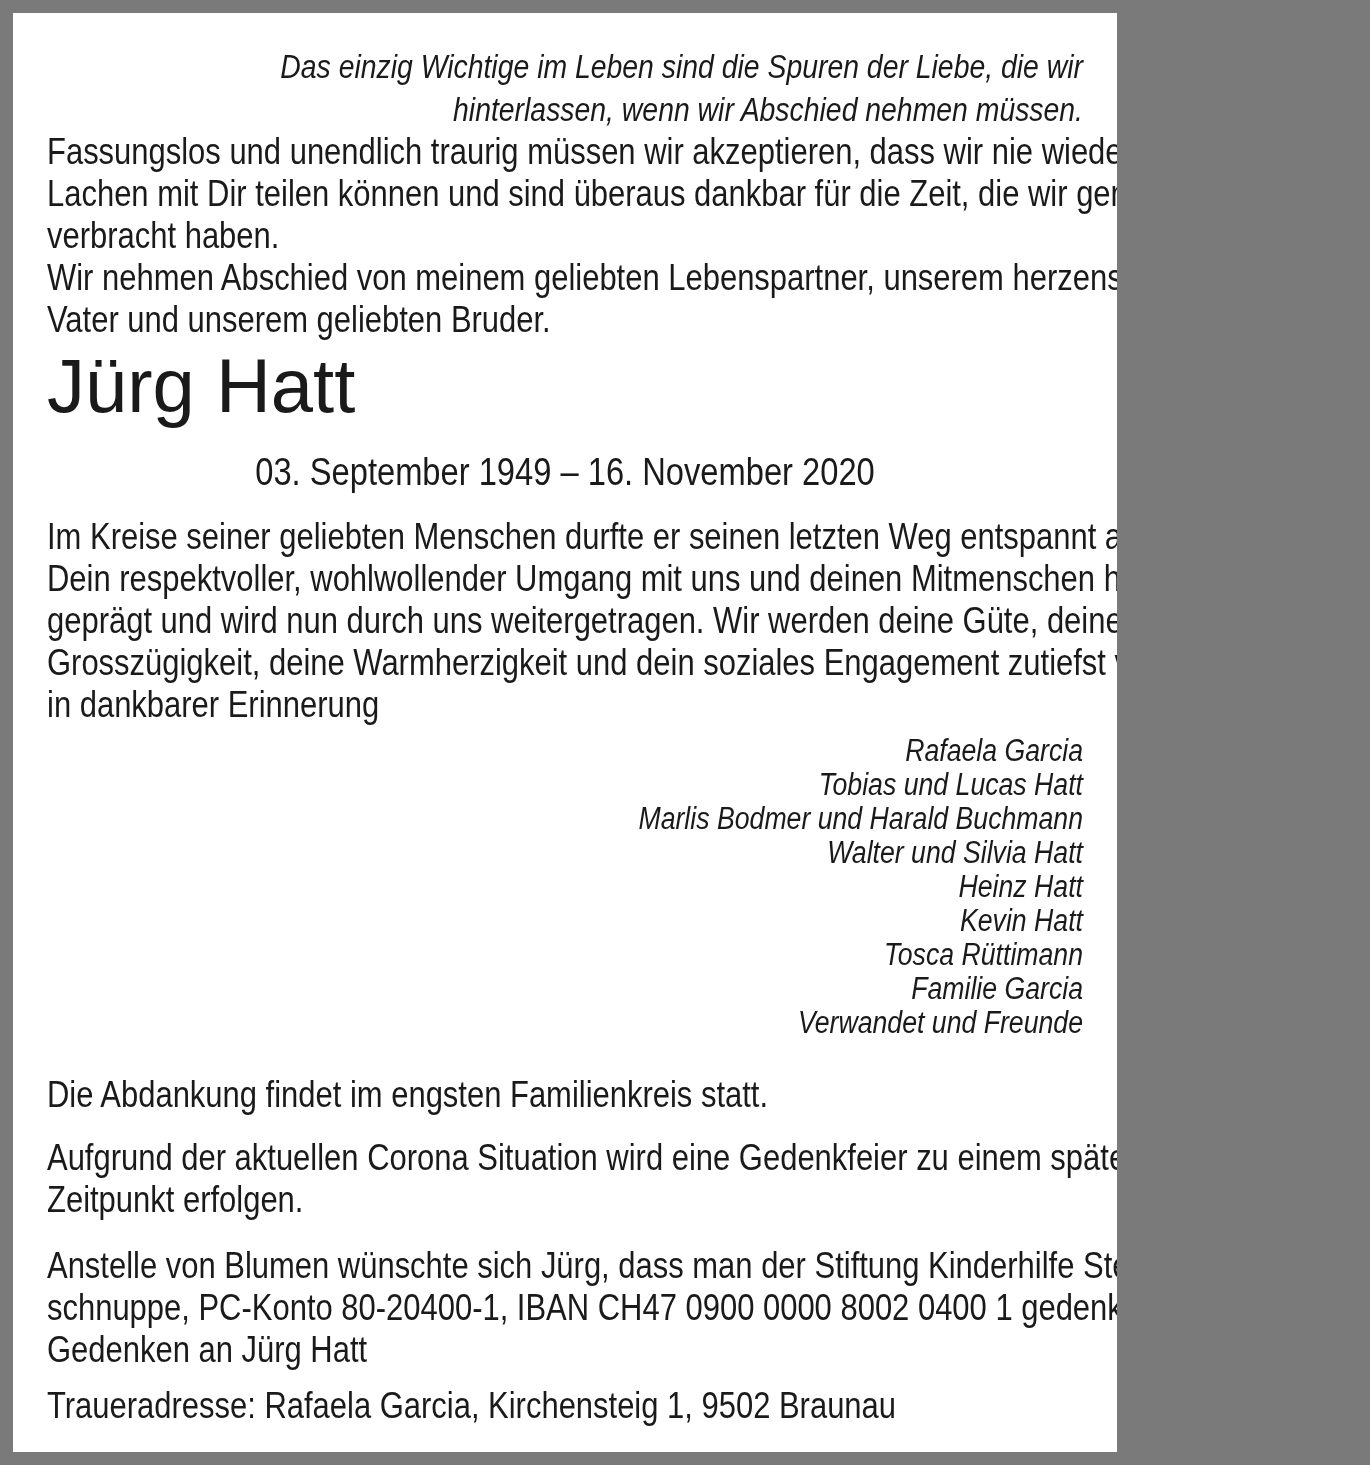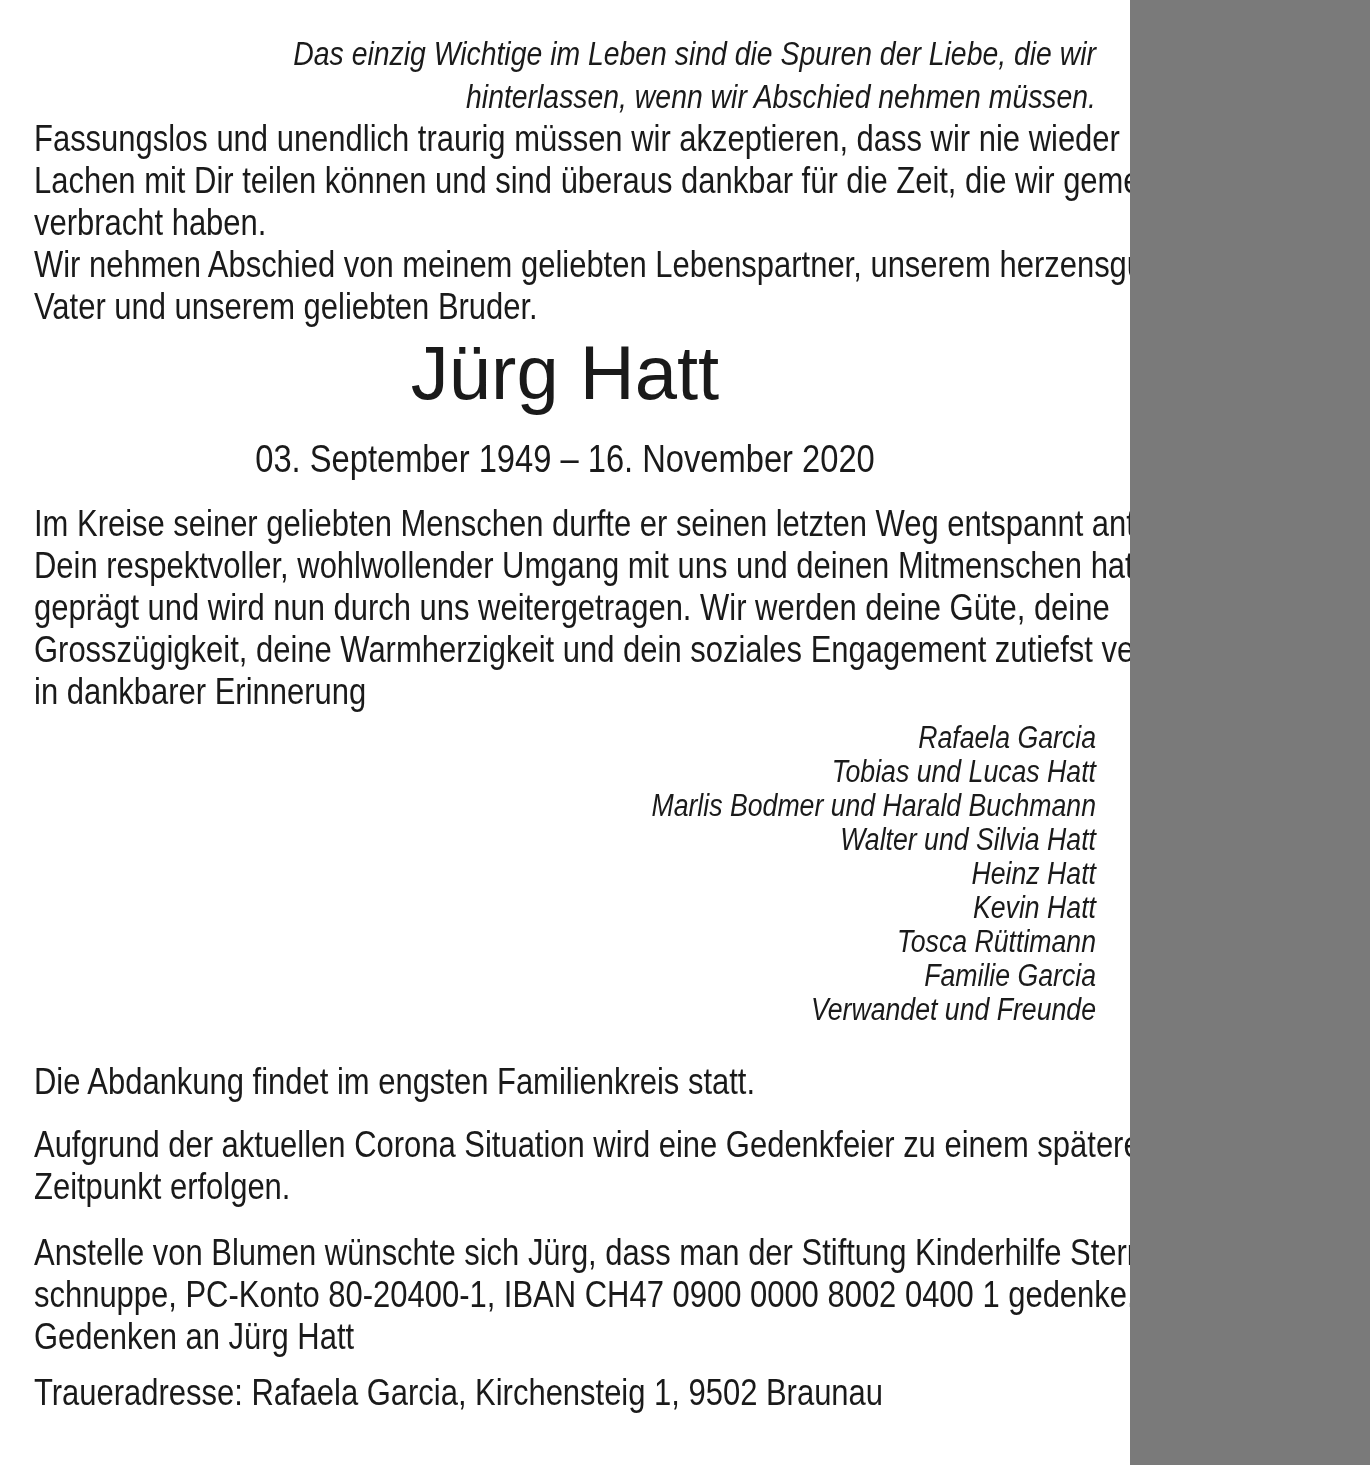--- a/index.html
+++ b/index.html
@@ -6,20 +6,21 @@
   html, body {
     margin: 0;
     padding: 0;
     background: #7a7a7a;
   }
   .frame {
     box-sizing: border-box;
     width: 1130px;
     height: 1465px;
     background: #7a7a7a;
+    padding: 13px;
   }
   .paper {
     box-sizing: border-box;
     width: 100%;
     height: 100%;
     background: #ffffff;
     color: #1a1a1a;
     font-family: "Liberation Sans", "DejaVu Sans", sans-serif;
     padding: 32px 34px 22px 34px;
     overflow: hidden;
@@ -41,21 +42,21 @@
   }
   .bodytext {
     font-size: 36px;
     line-height: 42px;
   }
   .deceased-name {
     margin: 0;
     font-size: 76px;
     line-height: 90px;
     font-weight: 400;
-    text-align: center;
+    text-align: left;
     letter-spacing: 0;
   }
   .dates {
     font-size: 38px;
     line-height: 46px;
     margin-top: 18px;
   }
   .tribute   { margin-top: 21px; }
   .mourners {
     margin-top: 8px;

